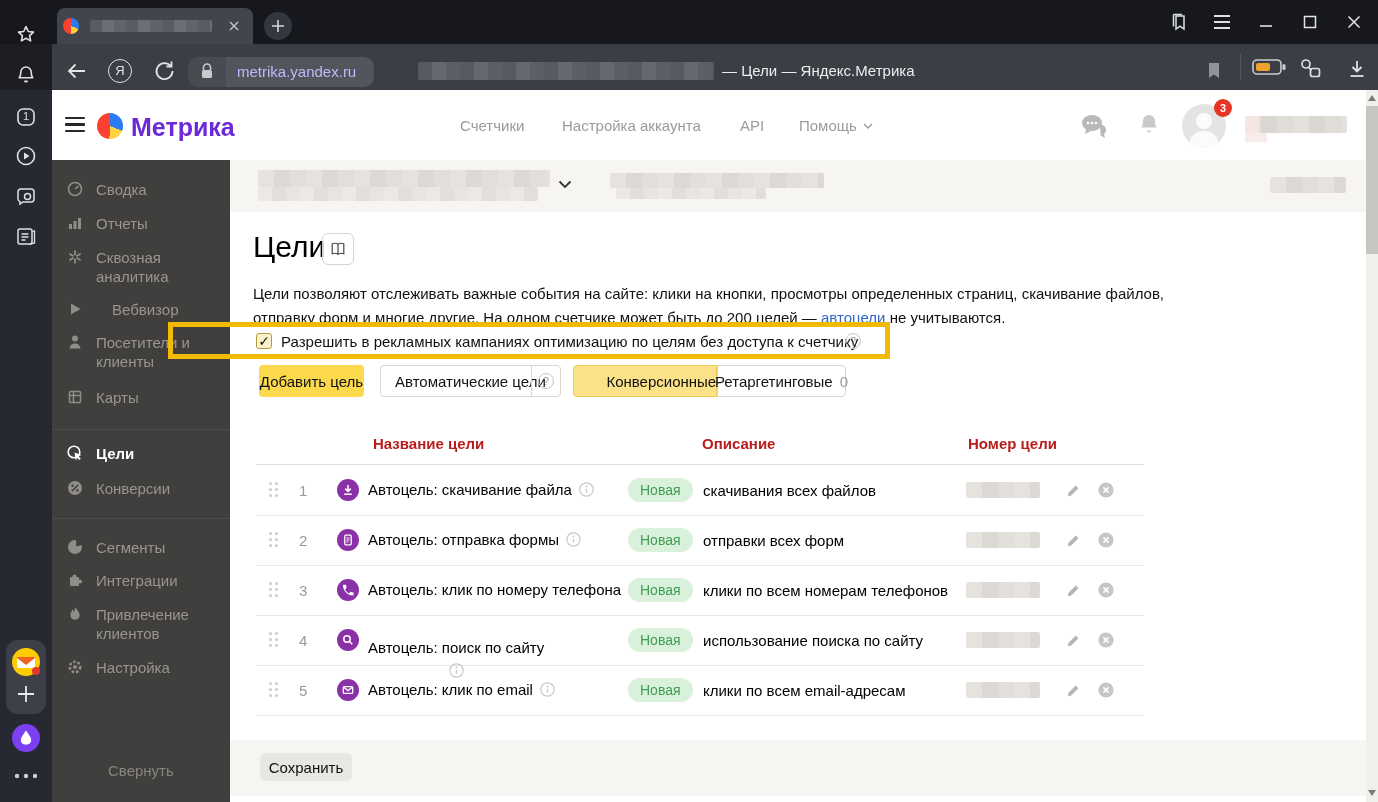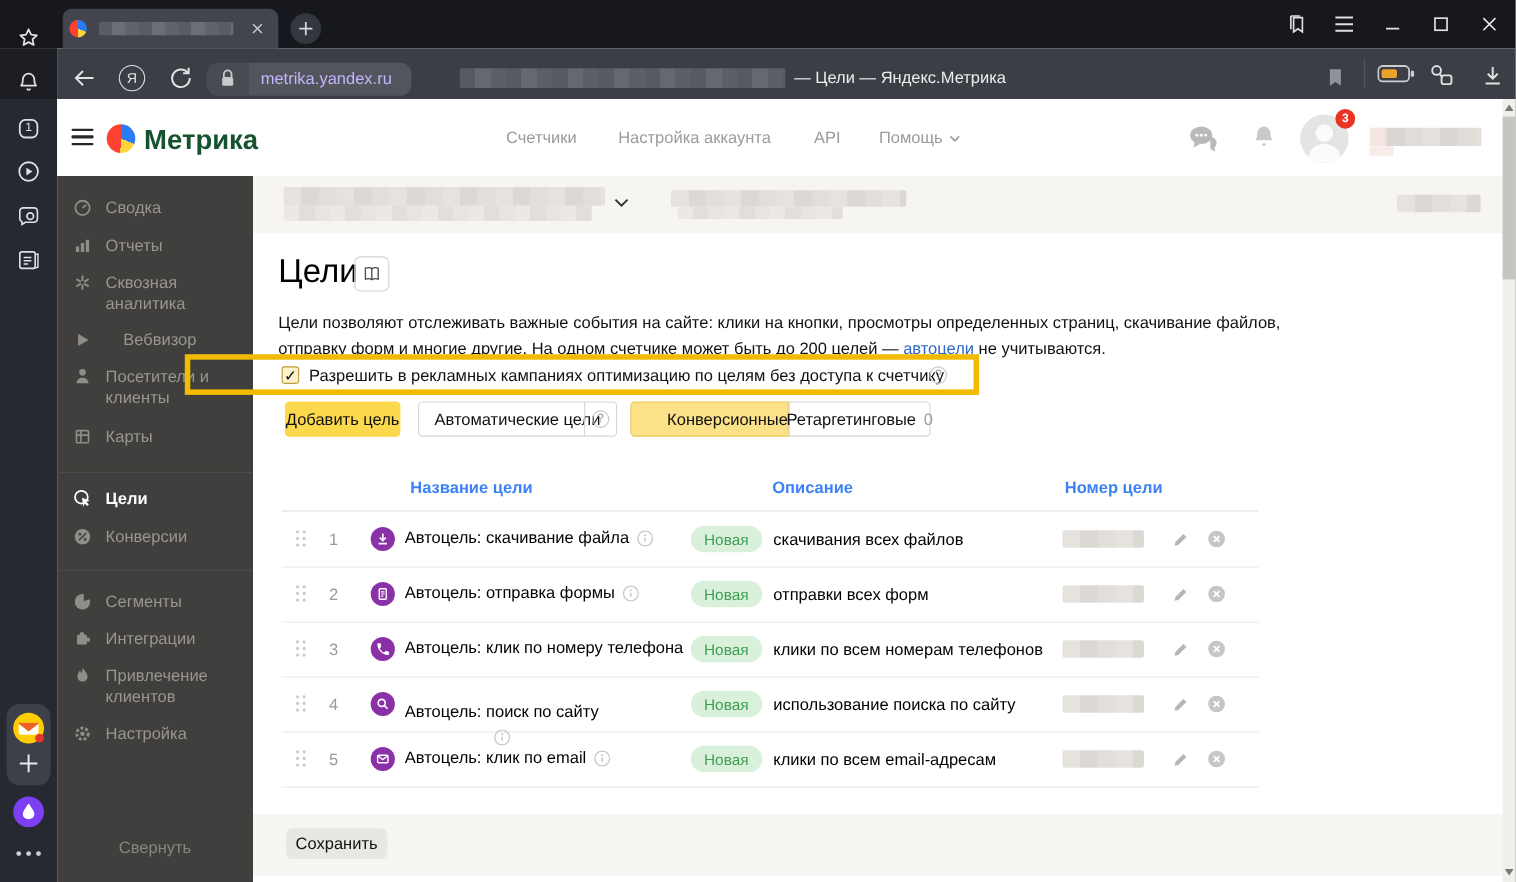--- a/index.html
+++ b/index.html
@@ -22,21 +22,21 @@
   .pxl2{background:repeating-linear-gradient(90deg,#ece9e5 0 14px,#e2dfda 14px 28px,#e8e5e0 28px 42px);border-radius:2px;}
   .url-pill{left:226px;top:57px;width:148px;height:30px;background:#52555c;border-radius:0 10px 10px 0;
             color:#c4b5fd;font-size:15px;line-height:30px;padding-left:11px;box-sizing:border-box;}
   .lock-pill{left:188px;top:57px;width:38px;height:30px;background:#484b52;border-radius:10px 0 0 10px;}
   .tb-title{color:#eceded;font-size:15px;line-height:20px;}
   .vdiv{width:1px;height:26px;background:#54575e;}
 
   
   .mheader{left:52px;top:90px;width:1314px;height:70px;background:#fff;}
   .burger span{display:block;width:20px;height:2.4px;background:#26282c;margin-bottom:4px;border-radius:1px;}
-  .brand{font-size:25px;font-weight:bold;color:#14532d;}
+  .brand{font-size:25px;font-weight:bold;color:#6d28d9;}
   .nav-link{color:#9b9b9b;font-size:15px;}
   .badge{background:#e93425;color:#fff;border-radius:50%;width:18px;height:18px;
          font-size:11px;line-height:18px;text-align:center;font-weight:bold;}
 
   
   .psidebar{left:52px;top:160px;width:178px;height:642px;background:#403f3d;}
   .s-item{position:absolute;left:66px;display:flex;gap:12px;color:#98968f;font-size:15px;line-height:19px;}
   .s-item .lbl{width:118px;}
   .s-item.active{color:#fff;font-weight:bold;}
   .s-div{position:absolute;left:0;width:178px;height:1px;background:#4d4c4a;}
@@ -52,21 +52,21 @@
        font-size:14px;line-height:15px;text-align:center;color:#111;box-sizing:border-box;}
   .qcirc{width:16px;height:16px;border-radius:50%;border:1px solid #c6c6c6;color:#9a9a9a;
          font-size:11px;line-height:15px;text-align:center;box-sizing:border-box;}
   .btn{height:32px;border-radius:4px;font-size:15px;display:flex;align-items:center;justify-content:center;box-sizing:border-box;}
   .btn-yellow{background:#fcd84d;color:#111;}
   .btn-white{background:#fff;border:1px solid #d8d6d1;color:#111;}
   .seg-on{background:#fbe187;border:1px solid #ecca57;color:#111;}
   .cnt{color:#9e9e9e;margin-left:7px;}
 
   
-  .th{font-weight:bold;font-size:15px;color:#3b82f6;text-align:right;}
+  .th{font-weight:bold;font-size:15px;color:#b91c1c;text-align:right;}
   .table-wrap{left:256px;top:465px;width:888px;height:251px;}
   .trow{position:absolute;left:0;width:888px;height:50px;border-bottom:1px solid #e9e9e9;}
   .drag{width:3.2px;height:3.2px;background:#ccc;border-radius:50%;
         box-shadow:6px 0 #ccc,0 6px #ccc,6px 6px #ccc,0 12px #ccc,6px 12px #ccc;}
   .rownum{color:#9a9a9a;font-size:15px;}
   .gicon{width:22px;height:22px;border-radius:50%;background:#8b31a8;display:flex;align-items:center;justify-content:center;}
   .gname{font-size:15px;color:#000;display:flex;align-items:center;gap:7px;}
   .status-pill{height:24px;border-radius:12px;background:#d9f1da;color:#3f9e53;
                font-size:14px;line-height:24px;padding:0 12px;}
   .gdesc{font-size:15px;color:#000;}

